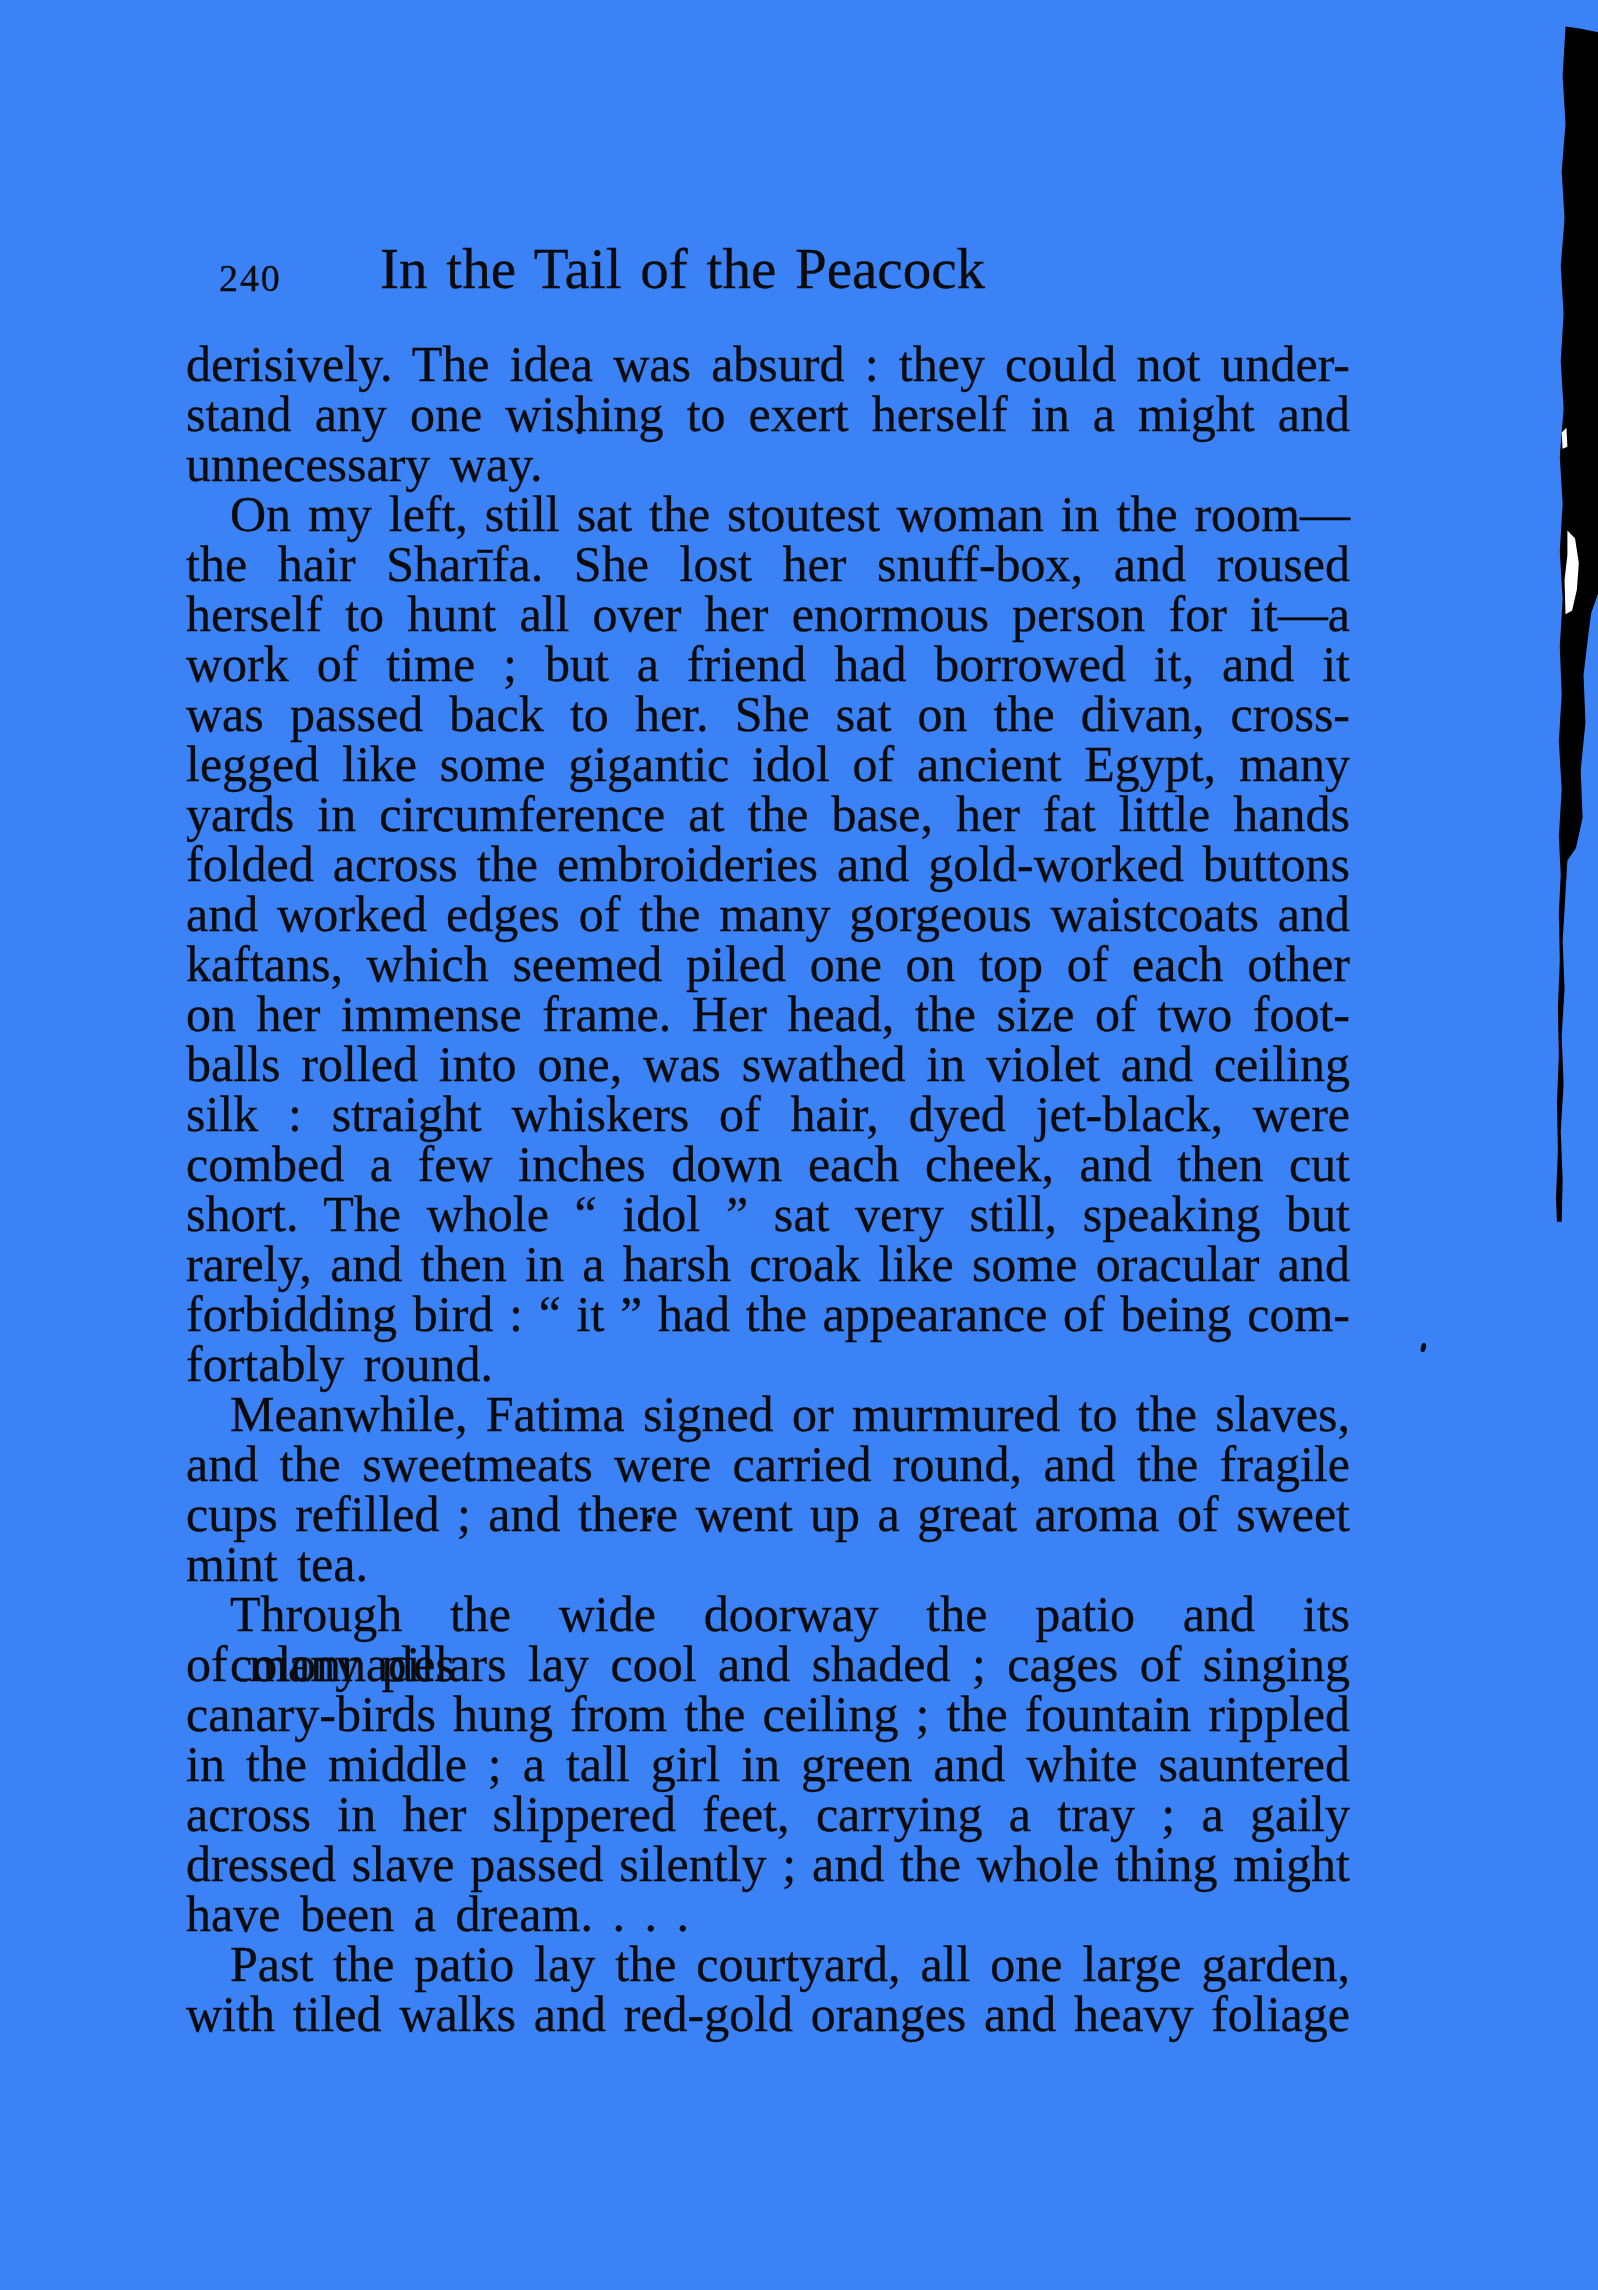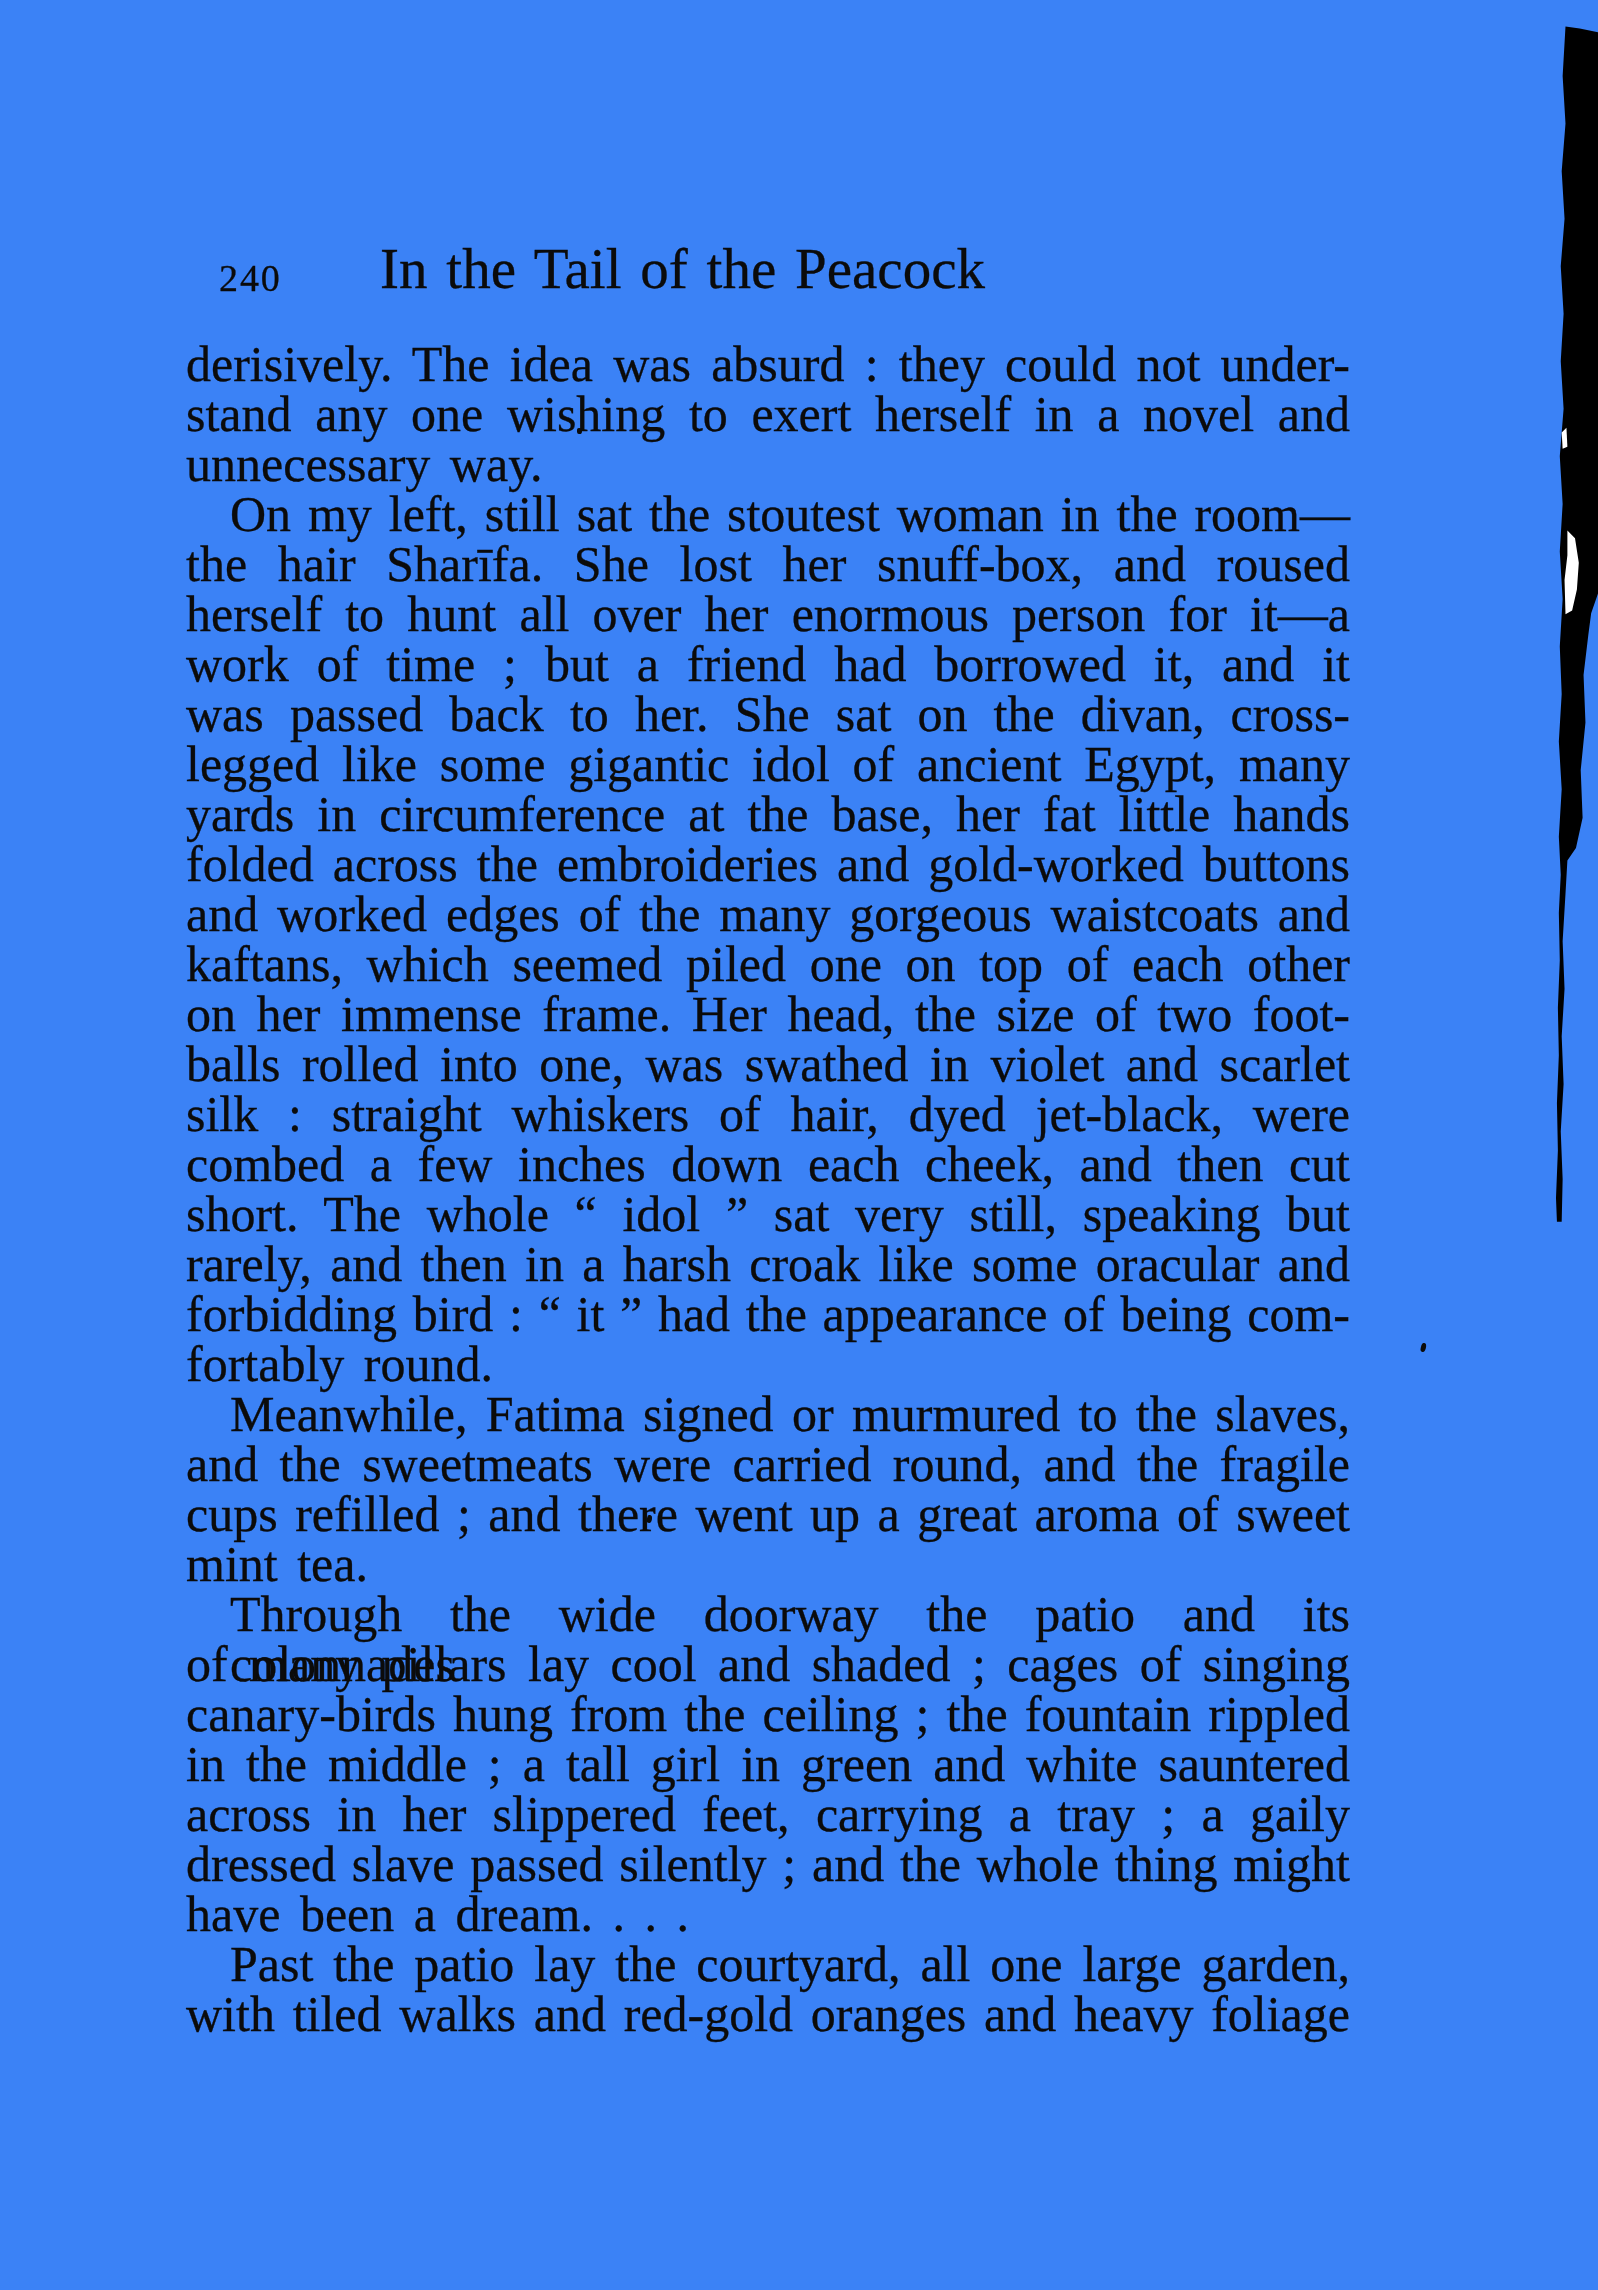--- a/index.html
+++ b/index.html
@@ -84,34 +84,34 @@
 
 <div class="page">
 
   <div>
     <span class="folio">240</span>
     <span class="running-title">In the Tail of the Peacock</span>
   </div>
 
   <div class="text-block">
       <div class="line j">derisively.  The idea was absurd :  they could not under-</div>
-      <div class="line j">stand any one wishing to exert herself in a novel and</div>
+      <div class="line j">stand any one wishing to exert herself in a might and</div>
       <div class="line">unnecessary way.</div>
       <div class="line j ind">On my left, still sat the stoutest woman in the room—</div>
       <div class="line j">the hair Sharīfa.  She lost her snuff-box, and roused</div>
       <div class="line j">herself to hunt all over her enormous person for it—a</div>
       <div class="line j">work of time ;  but a friend had borrowed it, and it</div>
       <div class="line j">was passed back to her.  She sat on the divan, cross-</div>
       <div class="line j">legged like some gigantic idol of ancient Egypt, many</div>
       <div class="line j">yards in circumference at the base, her fat little hands</div>
       <div class="line j">folded across the embroideries and gold-worked buttons</div>
       <div class="line j">and worked edges of the many gorgeous waistcoats and</div>
       <div class="line j">kaftans, which seemed piled one on top of each other</div>
       <div class="line j">on her immense frame.   Her head, the size of two foot-</div>
-      <div class="line j">balls rolled into one, was swathed in violet and scarlet</div>
+      <div class="line j">balls rolled into one, was swathed in violet and ceiling</div>
       <div class="line j">silk :  straight whiskers of hair, dyed jet-black, were</div>
       <div class="line j">combed a few inches down each cheek, and then cut</div>
       <div class="line j">short.   The whole “ idol ” sat very still, speaking but</div>
       <div class="line j">rarely, and then in a harsh croak like some oracular and</div>
       <div class="line j">forbidding bird :  “ it ” had the appearance of being com-</div>
       <div class="line">fortably round.</div>
       <div class="line j ind">Meanwhile, Fatima signed or murmured to the slaves,</div>
       <div class="line j">and the sweetmeats were carried round, and the fragile</div>
       <div class="line j">cups refilled ;  and there went up a great aroma of sweet</div>
       <div class="line">mint tea.</div>

